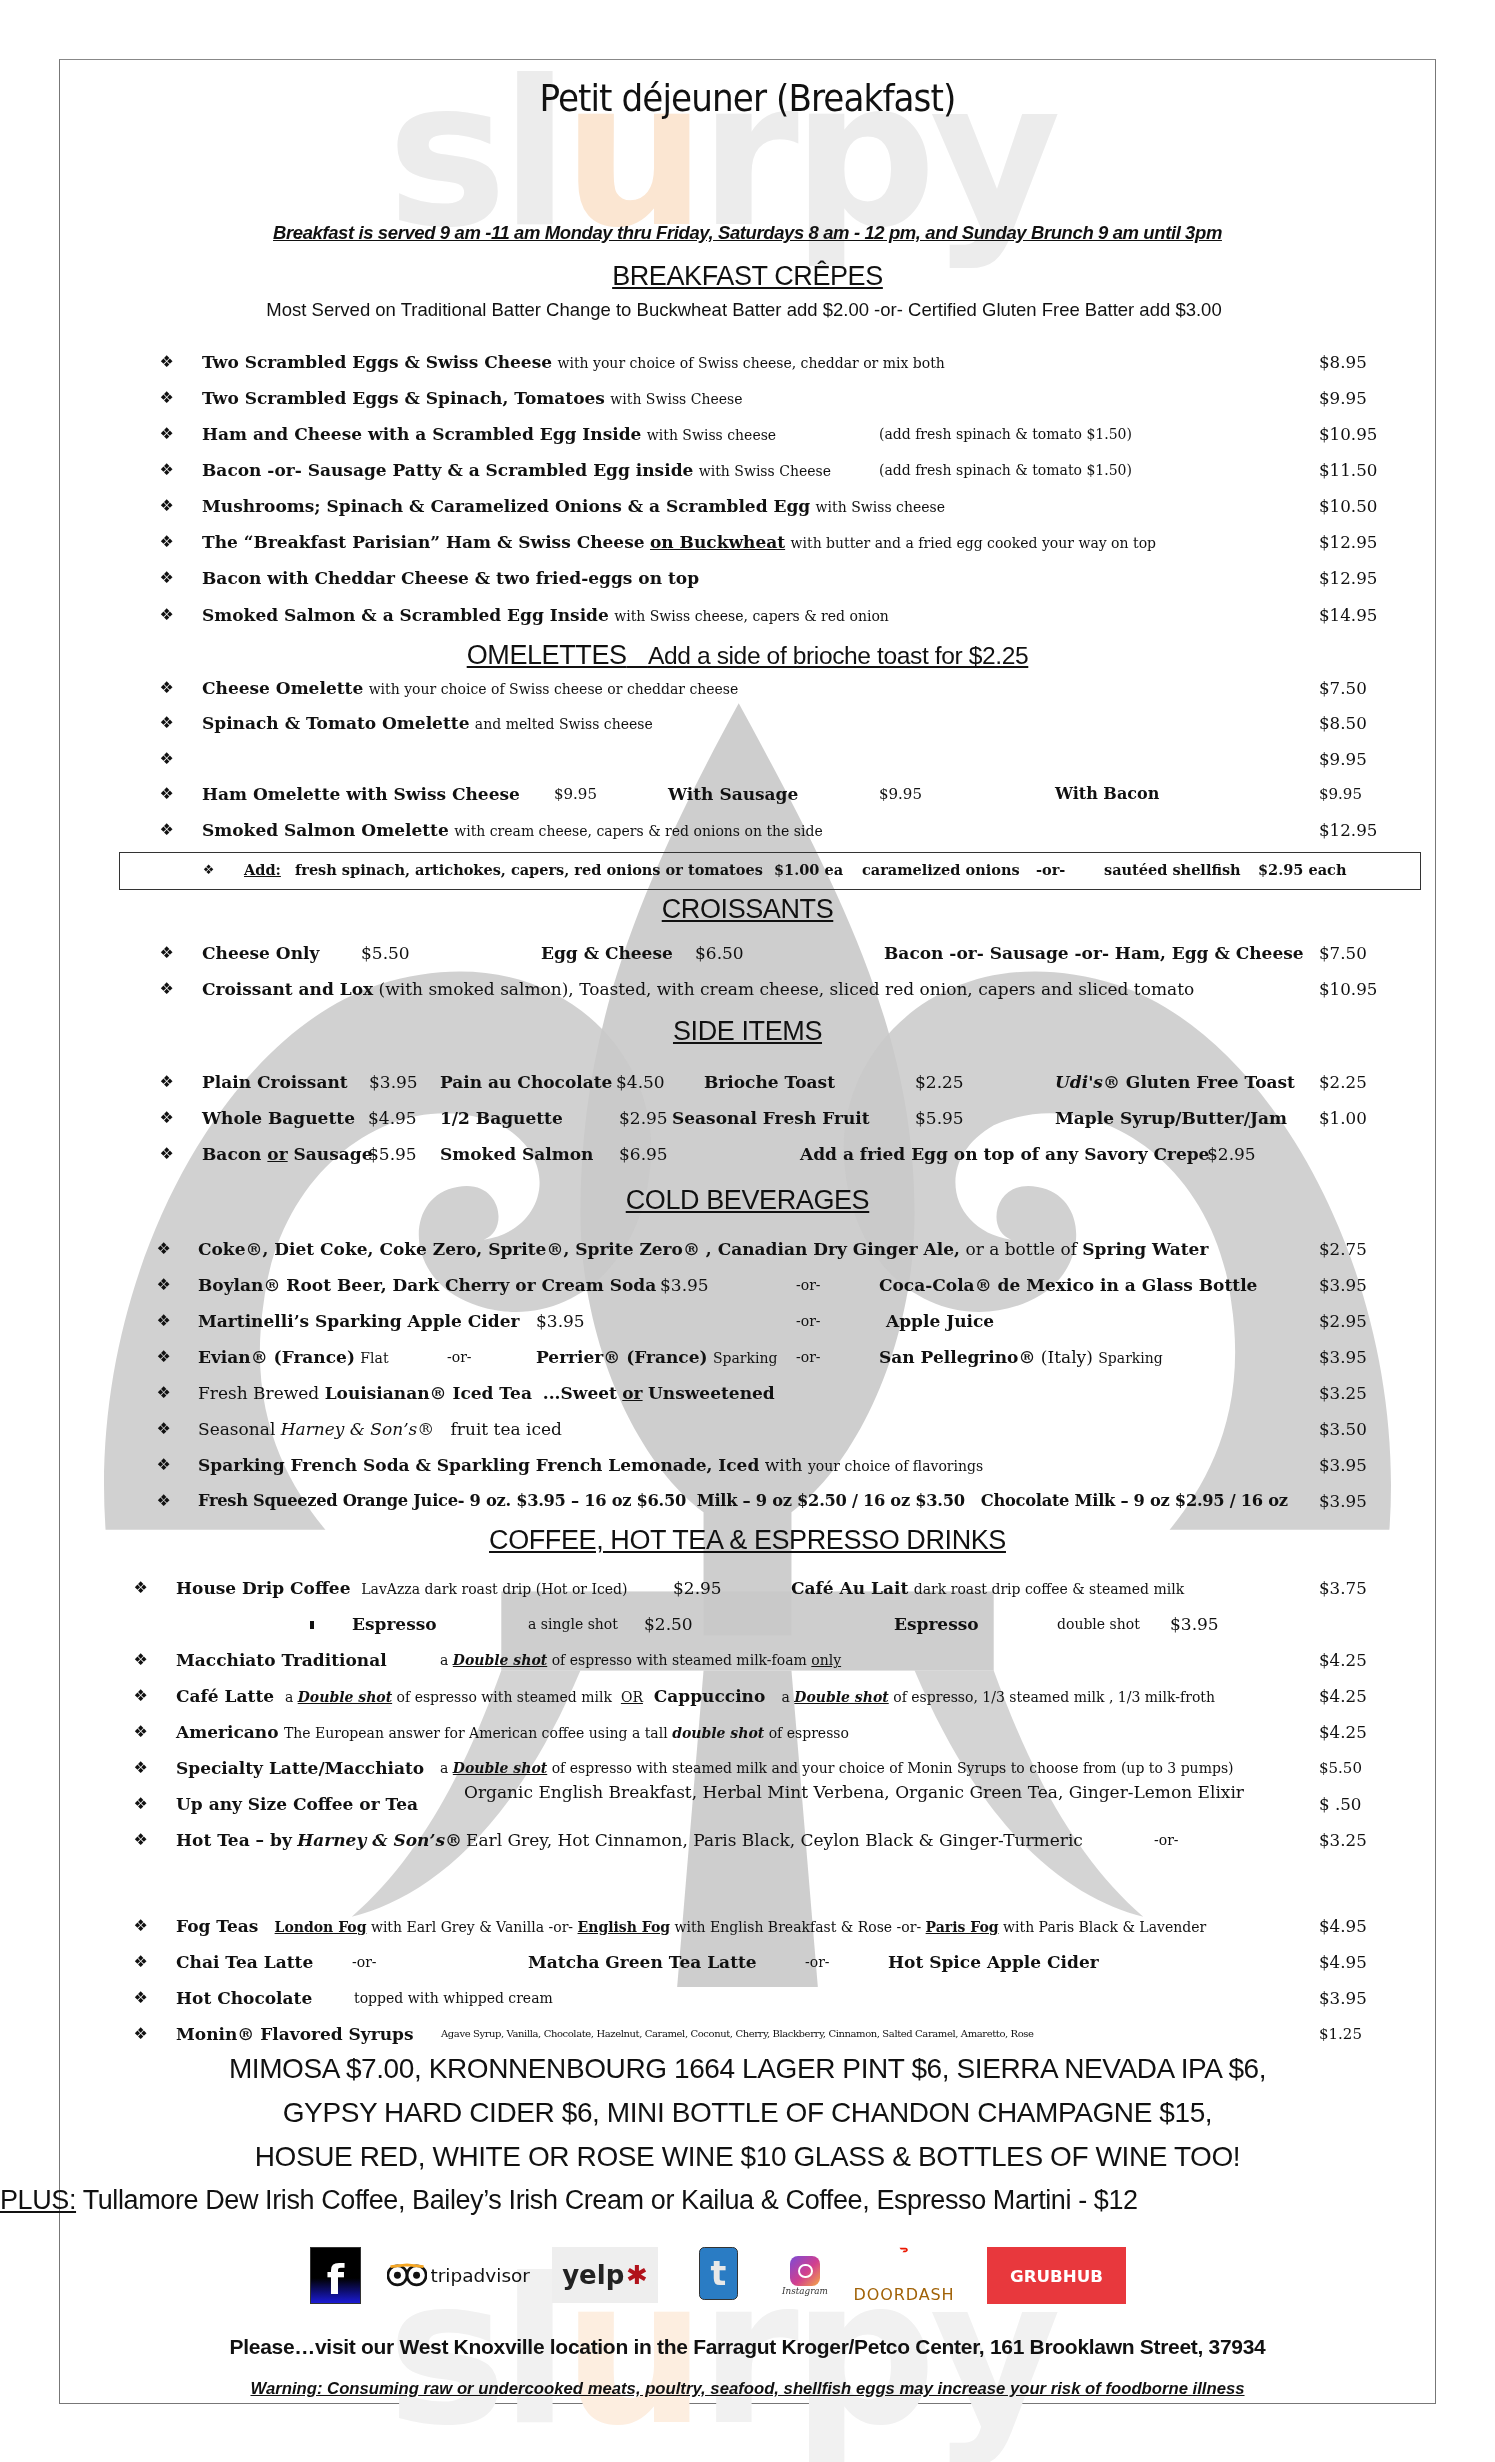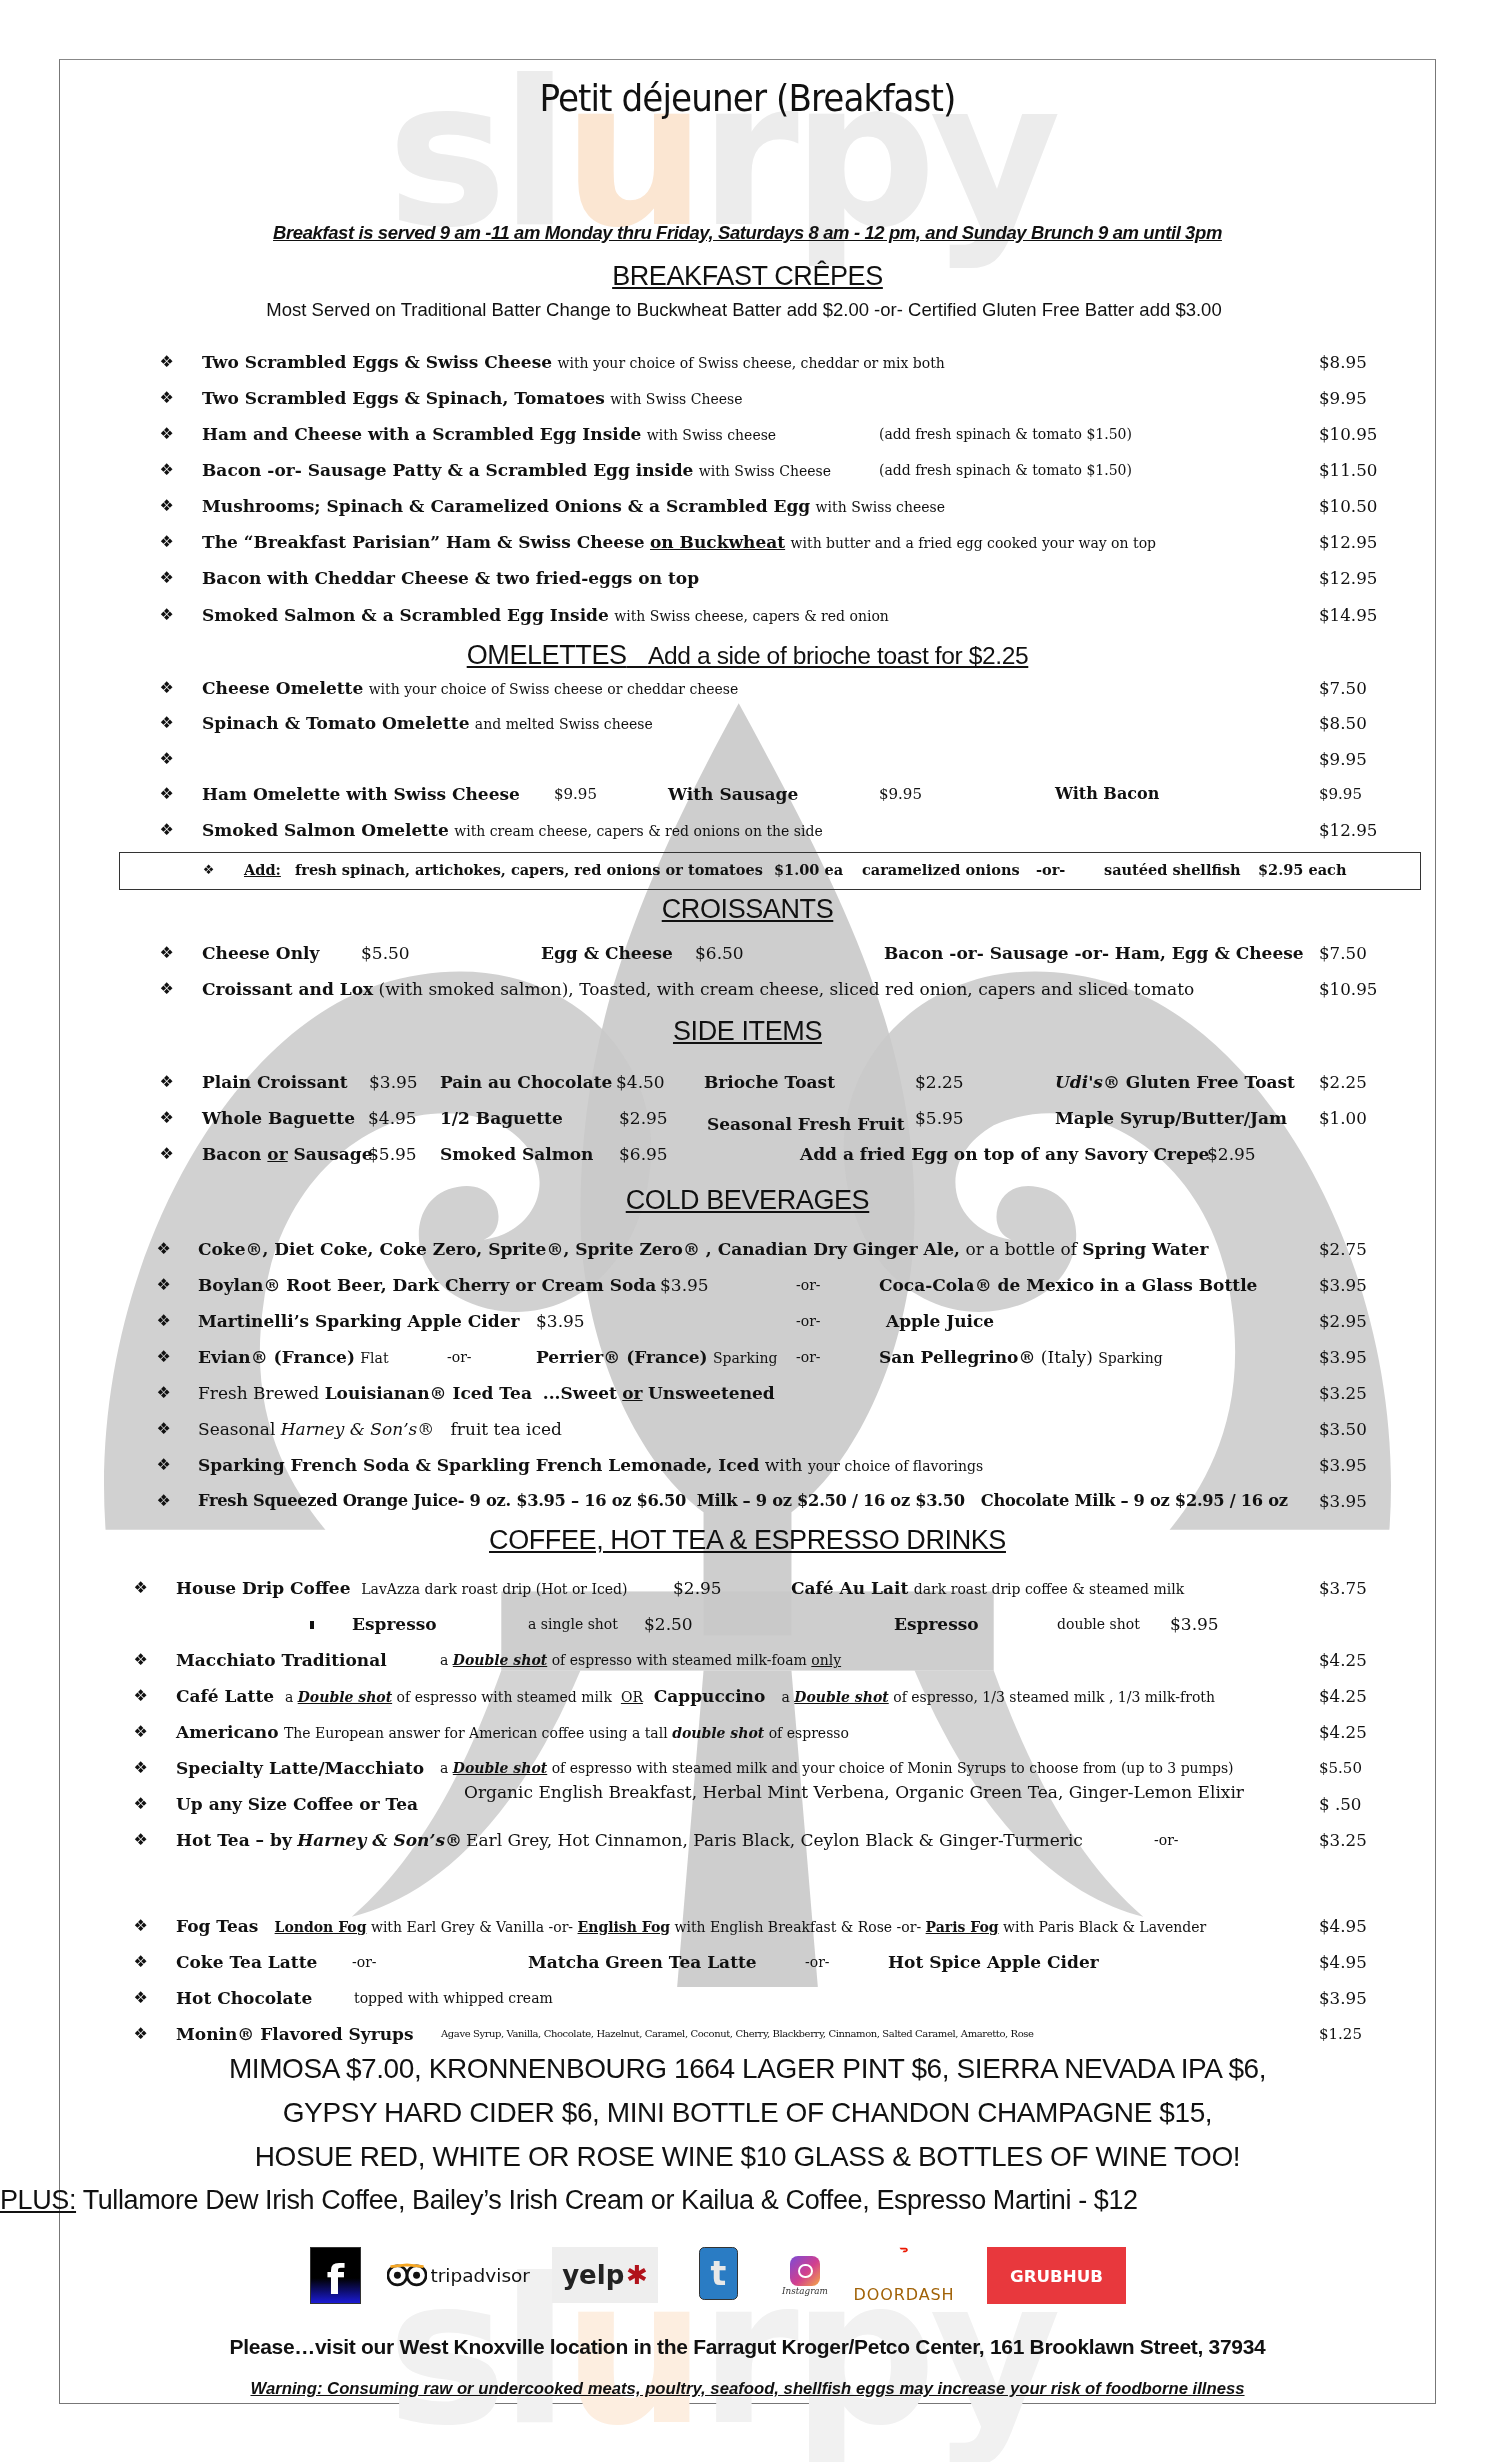--- a/index.html
+++ b/index.html
@@ -182,21 +182,21 @@
     <span class="abs" style="left:915px;">$2.25</span>
     <span class="abs b" style="left:1055px;"><span class="i">Udi's</span><span>® Gluten Free Toast</span></span>
     <span class="price">$2.25</span>
   </div>
   <div class="row" style="top:1105px;left:0;width:1495px;">
     <span class="bul" style="left:157px;">❖</span>
     <span class="abs b" style="left:202px;">Whole Baguette</span>
     <span class="abs" style="left:368px;">$4.95</span>
     <span class="abs b" style="left:440px;">1/2 Baguette</span>
     <span class="abs" style="left:619px;">$2.95</span>
-    <span class="abs b" style="left:707px;margin-top:6px;">Seasonal Fresh Fruit</span>
+    <span class="abs b" style="left:672px;">Seasonal Fresh Fruit</span>
     <span class="abs" style="left:915px;">$5.95</span>
     <span class="abs b" style="left:1055px;">Maple Syrup/Butter/Jam</span>
     <span class="price">$1.00</span>
   </div>
   <div class="row" style="top:1141px;left:0;width:1495px;">
     <span class="bul" style="left:157px;">❖</span>
     <span class="abs b" style="left:202px;"><span>Bacon</span> <span class="u">or</span> <span>Sausage</span></span>
     <span class="abs" style="left:368px;">$5.95</span>
     <span class="abs b" style="left:440px;">Smoked Salmon</span>
     <span class="abs" style="left:619px;">$6.95</span>
@@ -311,21 +311,21 @@
   <div class="row" style="top:1779px;left:0;width:1495px;text-align:right;">
     <span class="abs" style="left:464px;">Organic English Breakfast, Herbal Mint Verbena, Organic Green Tea, Ginger-Lemon Elixir</span>
   </div>
   <div class="row" style="top:1913px;left:0;width:1495px;">
     <span class="bul" style="left:131px;">❖</span>
     <span class="abs" style="left:176px;"><span class="b">Fog Teas</span>&nbsp;&nbsp; <span class="s"><span class="b u">London Fog</span> <span>with Earl Grey &amp; Vanilla  -or-</span> <span class="b u">English Fog</span> <span>with English Breakfast &amp; Rose -or-</span> <span class="b u">Paris Fog</span> <span>with Paris Black &amp; Lavender</span></span></span>
     <span class="price">$4.95</span>
   </div>
   <div class="row" style="top:1949px;left:0;width:1495px;">
     <span class="bul" style="left:131px;">❖</span>
-    <span class="abs b" style="left:176px;">Coke Tea Latte</span>
+    <span class="abs b" style="left:176px;">Chai Tea Latte</span>
     <span class="abs s" style="left:352px;">-or-</span>
     <span class="abs b" style="left:528px;">Matcha Green Tea Latte</span>
     <span class="abs s" style="left:805px;">-or-</span>
     <span class="abs b" style="left:888px;">Hot Spice Apple Cider</span>
     <span class="price">$4.95</span>
   </div>
   <div class="row" style="top:1985px;left:0;width:1495px;">
     <span class="bul" style="left:131px;">❖</span>
     <span class="abs b" style="left:176px;">Hot Chocolate</span>
     <span class="abs s" style="left:354px;">topped with whipped cream</span>

